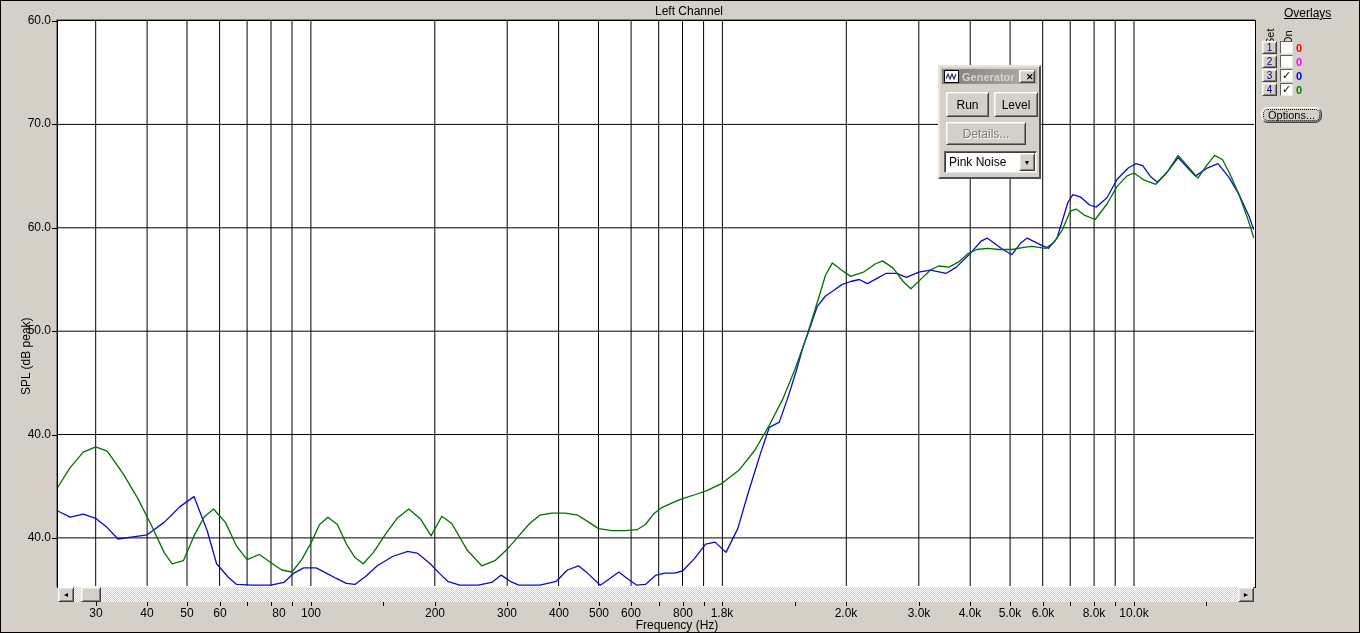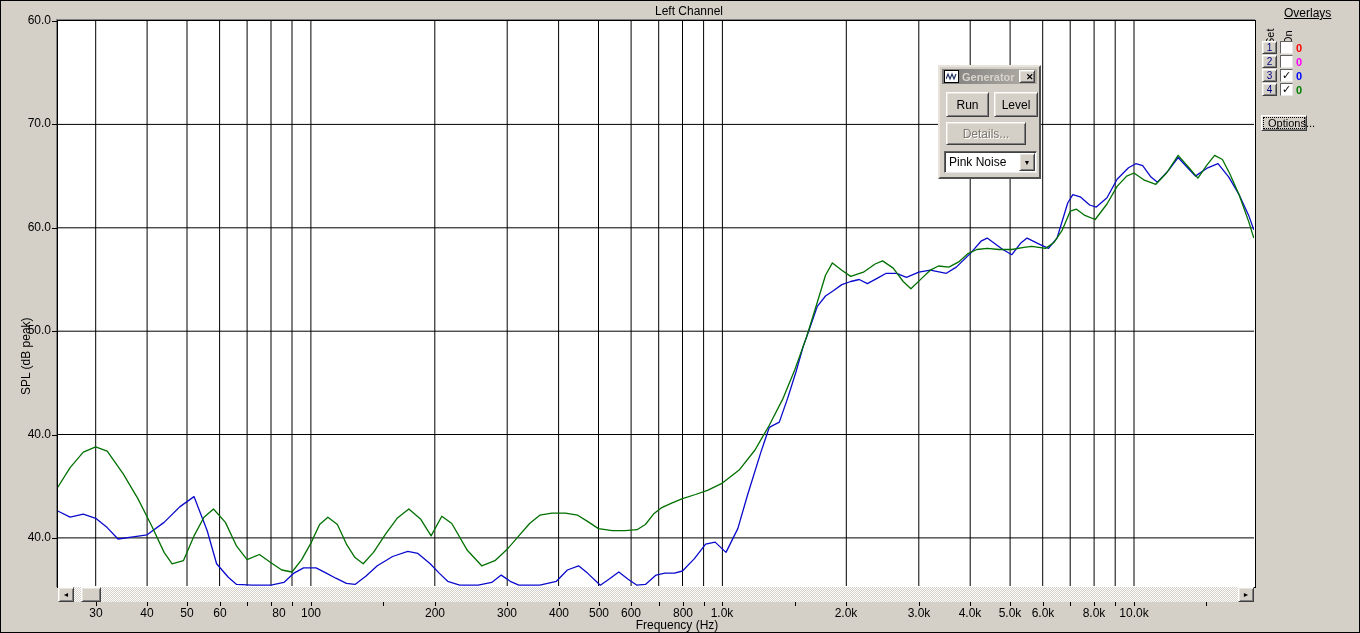--- a/index.html
+++ b/index.html
@@ -33,21 +33,21 @@
   #gen-combo .cval{flex:1;font-size:12px;padding-left:4px;color:#000;}
   #gen-combo .cbtn{width:16px;height:18px;margin-right:1px;font-size:7px;line-height:17px;text-align:center;color:#000;}
   
   #ov-title{left:1283px;top:5px;text-decoration:underline;}
   .vlab{writing-mode:vertical-rl;transform:rotate(180deg);font-size:11px;color:#000;}
   #ov-rows{left:1261px;top:40px;}
   .ovrow{display:flex;align-items:center;height:13px;margin-bottom:1px;gap:3px;}
   .setbtn{width:15px;height:13px;font-size:10px;line-height:11px;text-align:center;color:#000080;padding:0;}
   .cb{width:13px;height:13px;background:#fff;border:1px solid;border-color:#606060 #e8e8e8 #e8e8e8 #606060;box-sizing:border-box;font-size:11px;line-height:10px;text-align:center;color:#000;}
   .oval{font-size:11px;font-weight:bold;}
-  #ov-options{left:1260px;top:114px;width:46px;height:16px;font-size:11px;line-height:13px;text-align:center;color:#000;outline:1px dotted #000;outline-offset:-3px;}
+  #ov-options{left:1260px;top:106px;width:61px;height:16px;font-size:11px;line-height:13px;text-align:center;color:#000;outline:1px dotted #000;outline-offset:-3px;border-radius:7px;}
 </style>
 </head>
 <body>
 
 <div id="frame">
 
   <span class="abs txt" id="chart-title" style="left:688px;">Left Channel</span>
 
   <div class="abs" id="plot-border"></div>
   <svg id="plot-svg" width="1196" height="565" viewBox="57 20 1196 565">
@@ -136,21 +136,21 @@
       <span class="abs xlabel" style="left:186px;">50</span>
       <span class="abs xlabel" style="left:219px;">60</span>
       <span class="abs xlabel" style="left:278px;">80</span>
       <span class="abs xlabel" style="left:310px;">100</span>
       <span class="abs xlabel" style="left:434px;">200</span>
       <span class="abs xlabel" style="left:506px;">300</span>
       <span class="abs xlabel" style="left:558px;">400</span>
       <span class="abs xlabel" style="left:598px;">500</span>
       <span class="abs xlabel" style="left:630px;">600</span>
       <span class="abs xlabel" style="left:682px;">800</span>
-      <span class="abs xlabel" style="left:721px;">1.0k</span>
+      <span class="abs xlabel" style="left:721px;">1.8k</span>
       <span class="abs xlabel" style="left:845px;">2.0k</span>
       <span class="abs xlabel" style="left:918px;">3.0k</span>
       <span class="abs xlabel" style="left:969px;">4.0k</span>
       <span class="abs xlabel" style="left:1009px;">5.0k</span>
       <span class="abs xlabel" style="left:1042px;">6.0k</span>
       <span class="abs xlabel" style="left:1093px;">8.0k</span>
       <span class="abs xlabel" style="left:1133px;">10.0k</span>
     </div>
 
   <div class="abs" id="sb">

